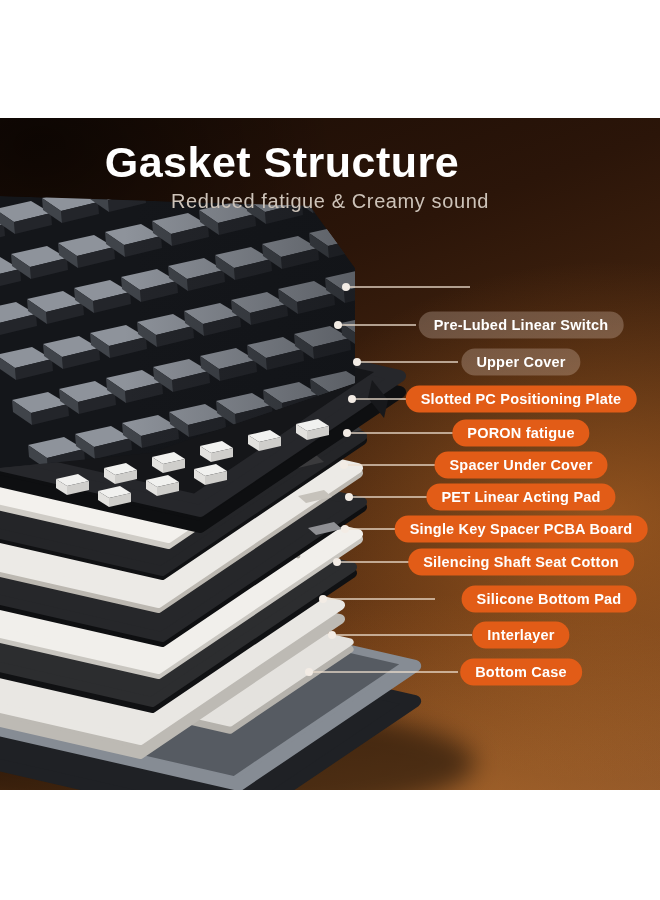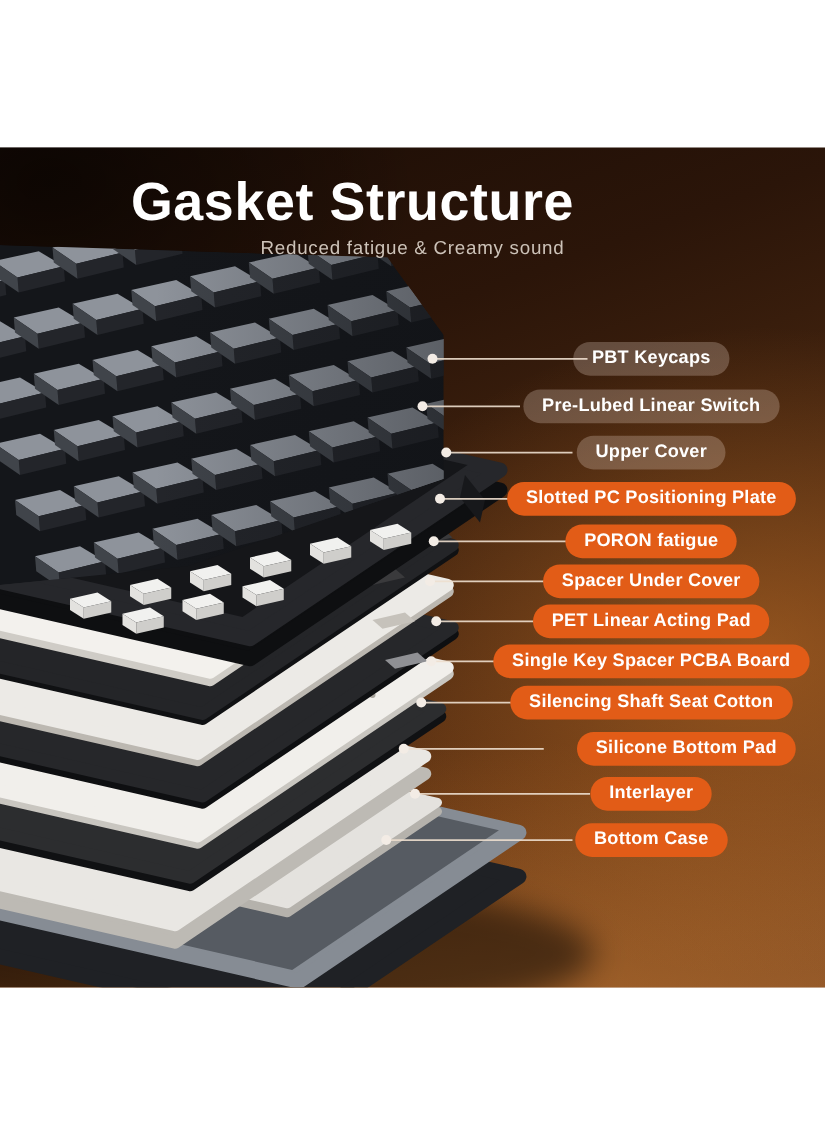--- a/index.html
+++ b/index.html
@@ -8,21 +8,21 @@
   .poster{position:absolute;top:118px;left:0;width:660px;height:672px;overflow:hidden;
     background:
       radial-gradient(540px 400px at 92% 60%, rgba(224,132,48,.42), rgba(0,0,0,0) 65%),
       radial-gradient(760px 340px at 58% 106%, rgba(206,126,52,.50), rgba(0,0,0,0) 70%),
       radial-gradient(420px 300px at 6% 4%, rgba(0,0,0,.55), rgba(0,0,0,0) 70%),
       linear-gradient(160deg,#1a0c05 0%, #2b1509 28%, #45250f 52%, #613413 74%, #7c4920 92%, #865026 100%);}
   .kb-svg{position:absolute;top:0;left:0;}
   .title{position:absolute;top:20px;left:0;width:564px;text-align:center;margin:0;
          color:#ffffff;font-size:43px;font-weight:800;letter-spacing:.5px;}
   .subtitle{position:absolute;top:72px;left:0;width:660px;text-align:center;margin:0;
-         color:#cdc3b9;font-size:15px;font-weight:400;letter-spacing:.6px;}
+         color:#cdc3b9;font-size:20px;font-weight:400;letter-spacing:.6px;}
   .pill{position:absolute;transform:translate(-50%,-50%);white-space:nowrap;
         height:27px;line-height:27px;padding:0 15px;border-radius:14px;
         color:#ffffff;font-size:14.5px;font-weight:700;letter-spacing:.2px;}
   .pill.glass{background:rgba(238,222,210,.26);}
   .pill.orange{background:#E25C17;text-align:center;}
 </style>
 </head>
 <body>
 
 <div class="canvas">
@@ -245,21 +245,20 @@
           <circle cx="337" cy="444" r="4"></circle>
         <circle cx="323" cy="481" r="4"></circle>
           <circle cx="332" cy="517" r="4"></circle>
           <circle cx="309" cy="554" r="4"></circle>
       </g>
     </svg>
 
     <h1 class="title">Gasket Structure</h1>
     <p class="subtitle">Reduced fatigue &amp; Creamy sound</p>
 
-    <div class="pill glass" style="left:521px;top:169px">PBT Keycaps</div>
     <div class="pill glass" style="left:521px;top:207px">Pre-Lubed Linear Switch</div>
     <div class="pill glass" style="left:521px;top:244px">Upper Cover</div>
     <div class="pill orange" style="left:521px;top:281px">Slotted PC Positioning Plate</div>
     <div class="pill orange" style="left:521px;top:315px">PORON fatigue</div>
     <div class="pill orange" style="left:521px;top:347px">Spacer Under Cover</div>
     <div class="pill orange" style="left:521px;top:379px">PET Linear Acting Pad</div>
     <div class="pill orange" style="left:521px;top:411px">Single Key Spacer PCBA Board</div>
     <div class="pill orange" style="left:521px;top:444px">Silencing Shaft Seat Cotton</div>
     <div class="pill orange" style="left:549px;top:481px">Silicone Bottom Pad</div>
     <div class="pill orange" style="left:521px;top:517px">Interlayer</div>

